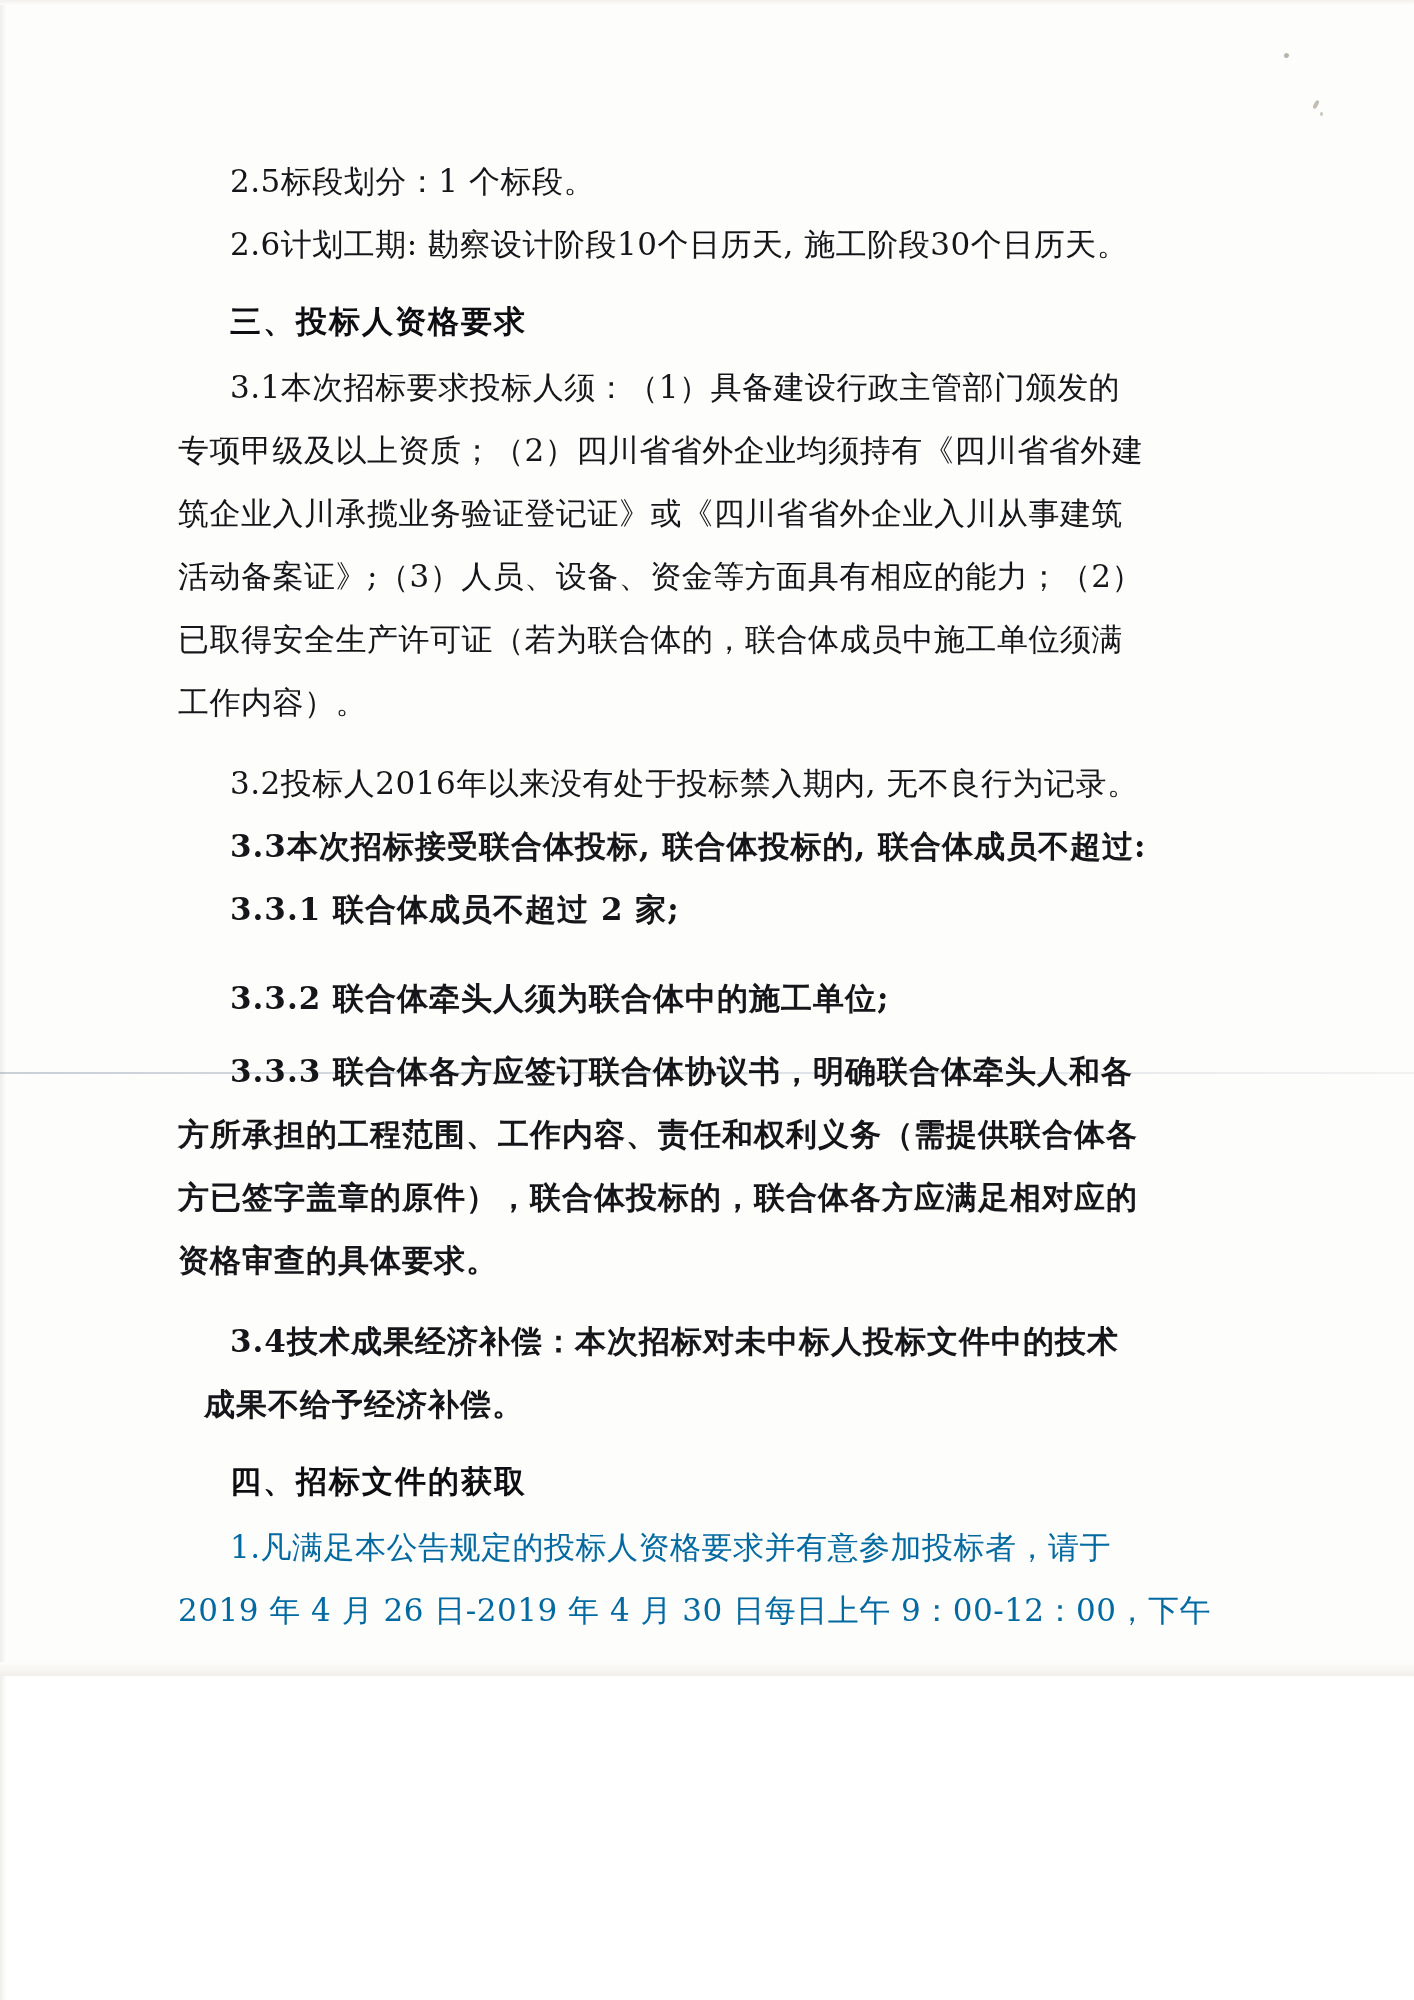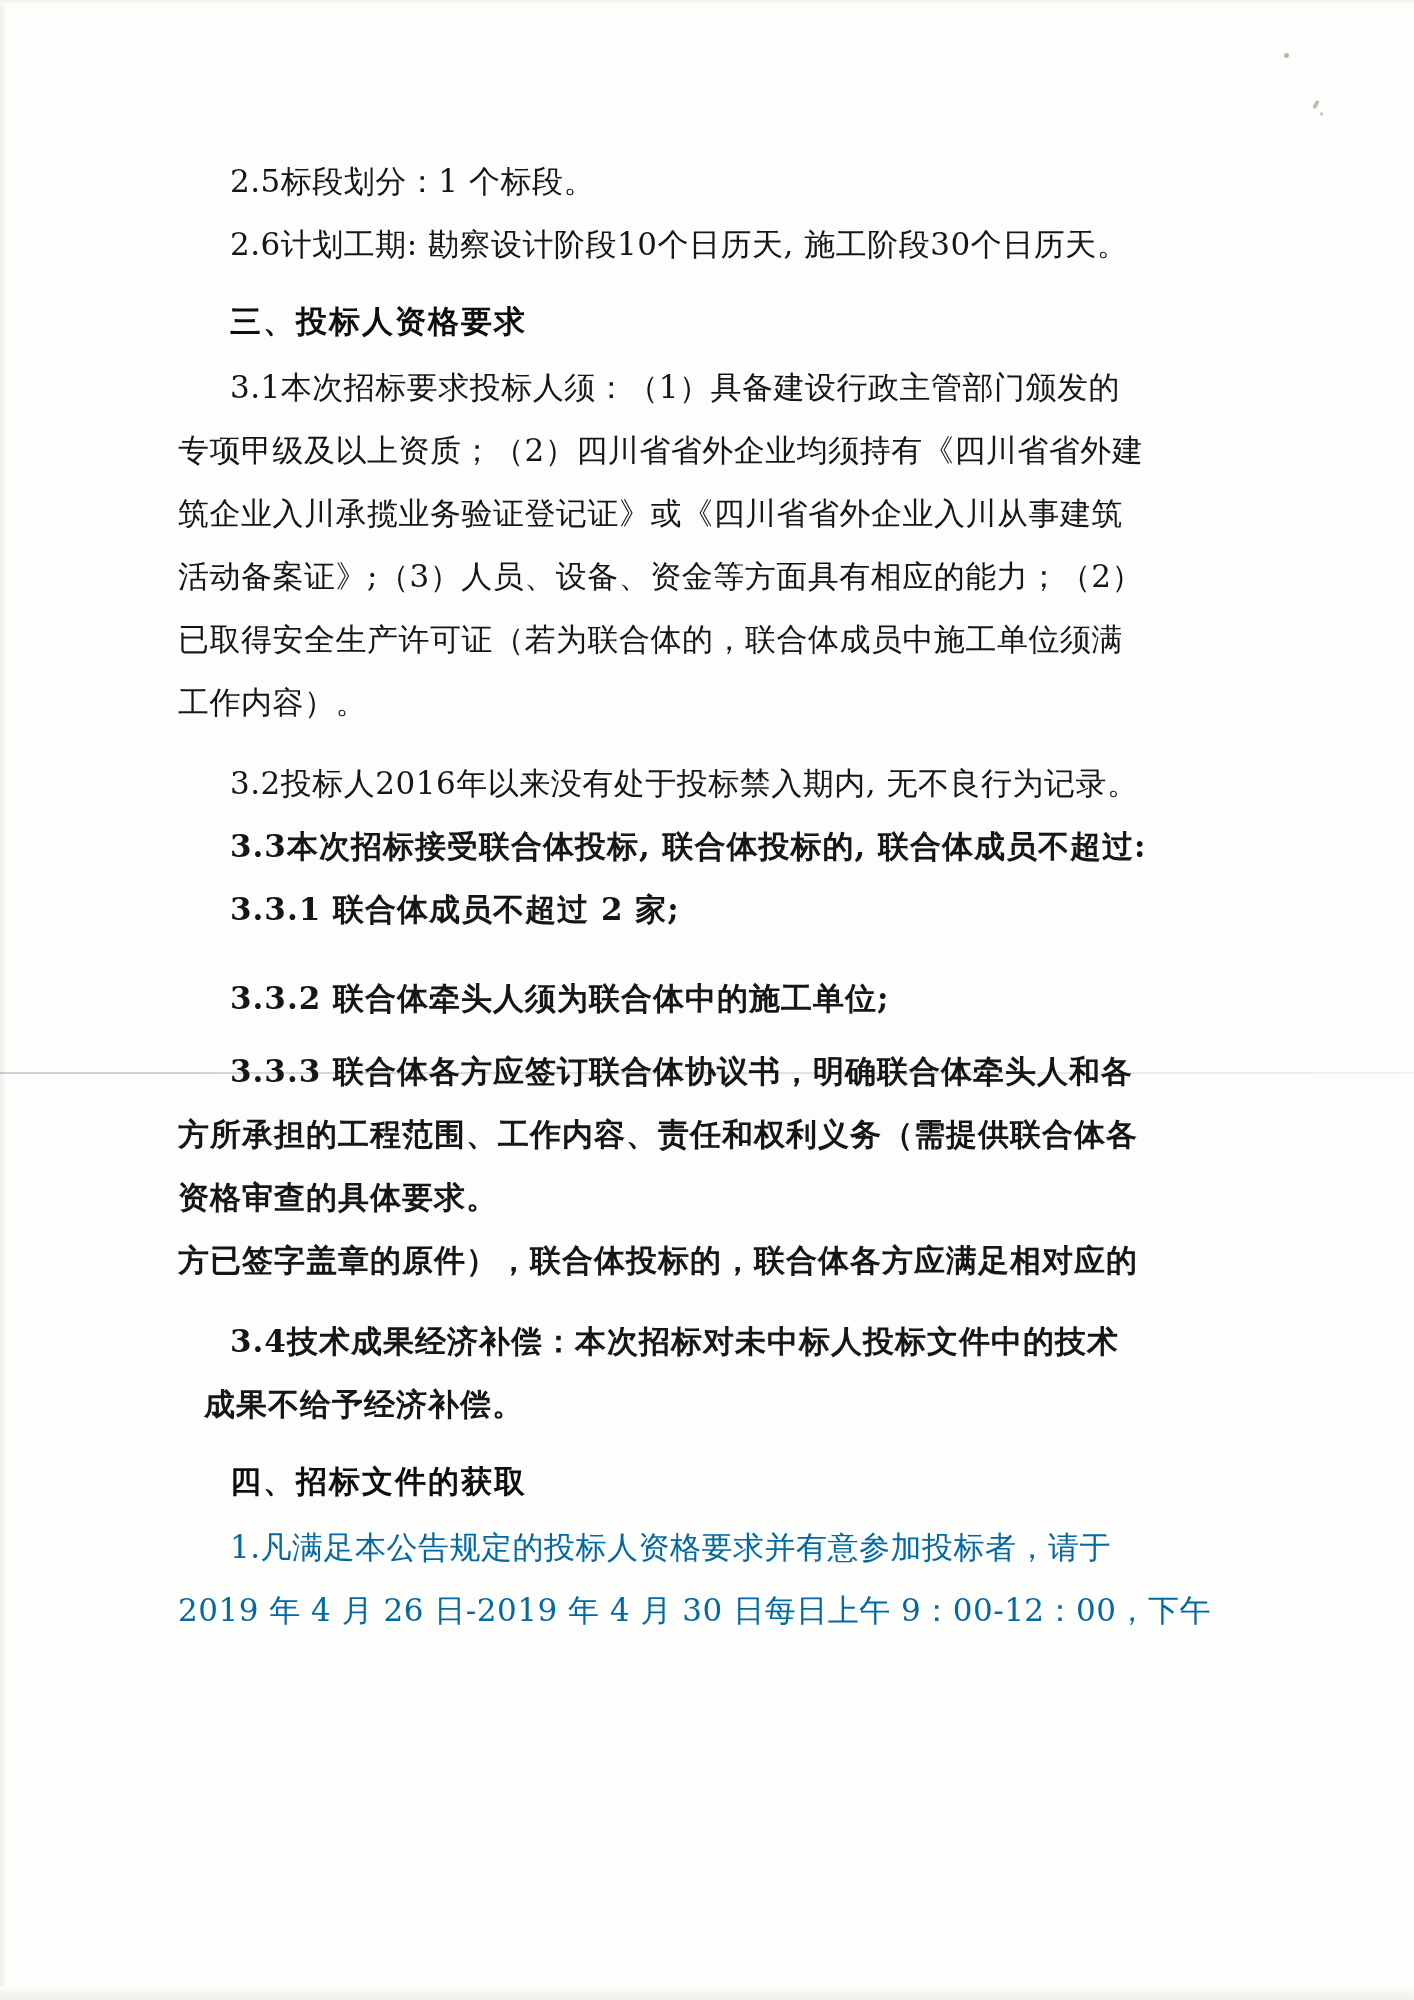--- a/index.html
+++ b/index.html
@@ -15,21 +15,21 @@
     overflow: hidden;
     font-family: "DejaVu Serif", "Liberation Serif", serif;
   }
 
   
   .page {
     position: absolute;
     left: 0;
     top: 0;
     width: 1414px;
-    height: 2000px;
+    height: 1676px;
     background: #fdfdfb;
   }
 
   
   .scan-edge-left {
     position: absolute;
     left: 0; top: 0;
     width: 6px; height: 2000px;
     background: linear-gradient(to right, #efeeea, #fdfdfb);
   }
@@ -144,22 +144,22 @@
     <div class="line indent1 bold-block">3.3.1 联合体成员不超过 2 家;</div>
 
     <div class="gap-lg"></div>
 
     <div class="line indent1 bold-block">3.3.2 联合体牵头人须为联合体中的施工单位;</div>
 
     <div class="gap-sm"></div>
 
     <div class="line indent1 bold-block">3.3.3 联合体各方应签订联合体协议书，明确联合体牵头人和各</div>
     <div class="line bold-block">方所承担的工程范围、工作内容、责任和权利义务（需提供联合体各</div>
+    <div class="line bold-block">方已签字盖章的原件），联合体投标的，联合体各方应满足相对应的</div>
     <div class="line bold-block">资格审查的具体要求。</div>
-    <div class="line bold-block">方已签字盖章的原件），联合体投标的，联合体各方应满足相对应的</div>
 
     <div class="gap-md"></div>
 
     <div class="line indent1 bold-block">3.4技术成果经济补偿：本次招标对未中标人投标文件中的技术</div>
     <div class="line indent-sm bold-block">成果不给予经济补偿。</div>
 
     <div class="gap-sm"></div>
 
     <div class="heading">四、招标文件的获取</div>
 

